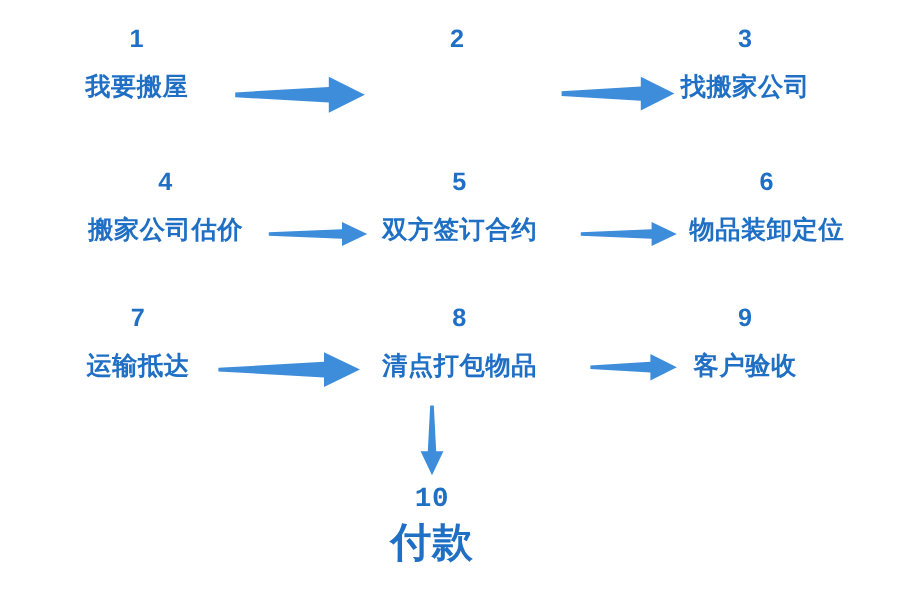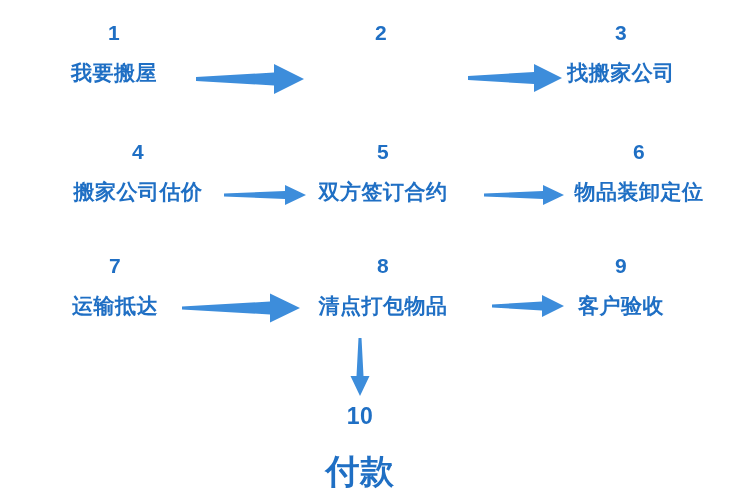--- a/index.html
+++ b/index.html
@@ -43,21 +43,21 @@
     line-height: 1.05;
     color: #1f6fc4;
     letter-spacing: 0.5px;
     margin-top: 19px;
   }
   .step.final .step-num {
     font-size: 23px;
   }
   .step.final .step-label {
     font-size: 34px;
-    margin-top: 26px;
+    margin-top: 10px;
   }
 
   
   .arrow {
     position: absolute;
     display: block;
   }
   .arrow svg {
     display: block;
     overflow: visible;
@@ -96,21 +96,21 @@
         <div class="step-label">运输抵达</div>
       </div>
       <div class="step" style="left: 383px; top: 255px;">
         <div class="step-num">8</div>
         <div class="step-label">清点打包物品</div>
       </div>
       <div class="step" style="left: 621px; top: 255px;">
         <div class="step-num">9</div>
         <div class="step-label">客户验收</div>
       </div>
-      <div class="step final" style="left: 360px; top: 405px;">
+      <div class="step final" style="left: 360px; top: 405px; font-family: Liberation Mono, monospace;">
         <div class="step-num">10</div>
         <div class="step-label">付款</div>
       </div>
     </div>
   <div id="arrows-layer">
       <div class="arrow" style="left: 196px; top: 62px; width: 108px; height: 34px;">
         <svg width="108" height="34" viewBox="0 0 108 34">
           <polygon points="0.00,15.00 78.00,10.50 78.00,2.00 108.00,17.00 78.00,32.00 78.00,23.50 0.00,19.00" fill="#3d8ddb"></polygon>
         </svg>
       </div>

